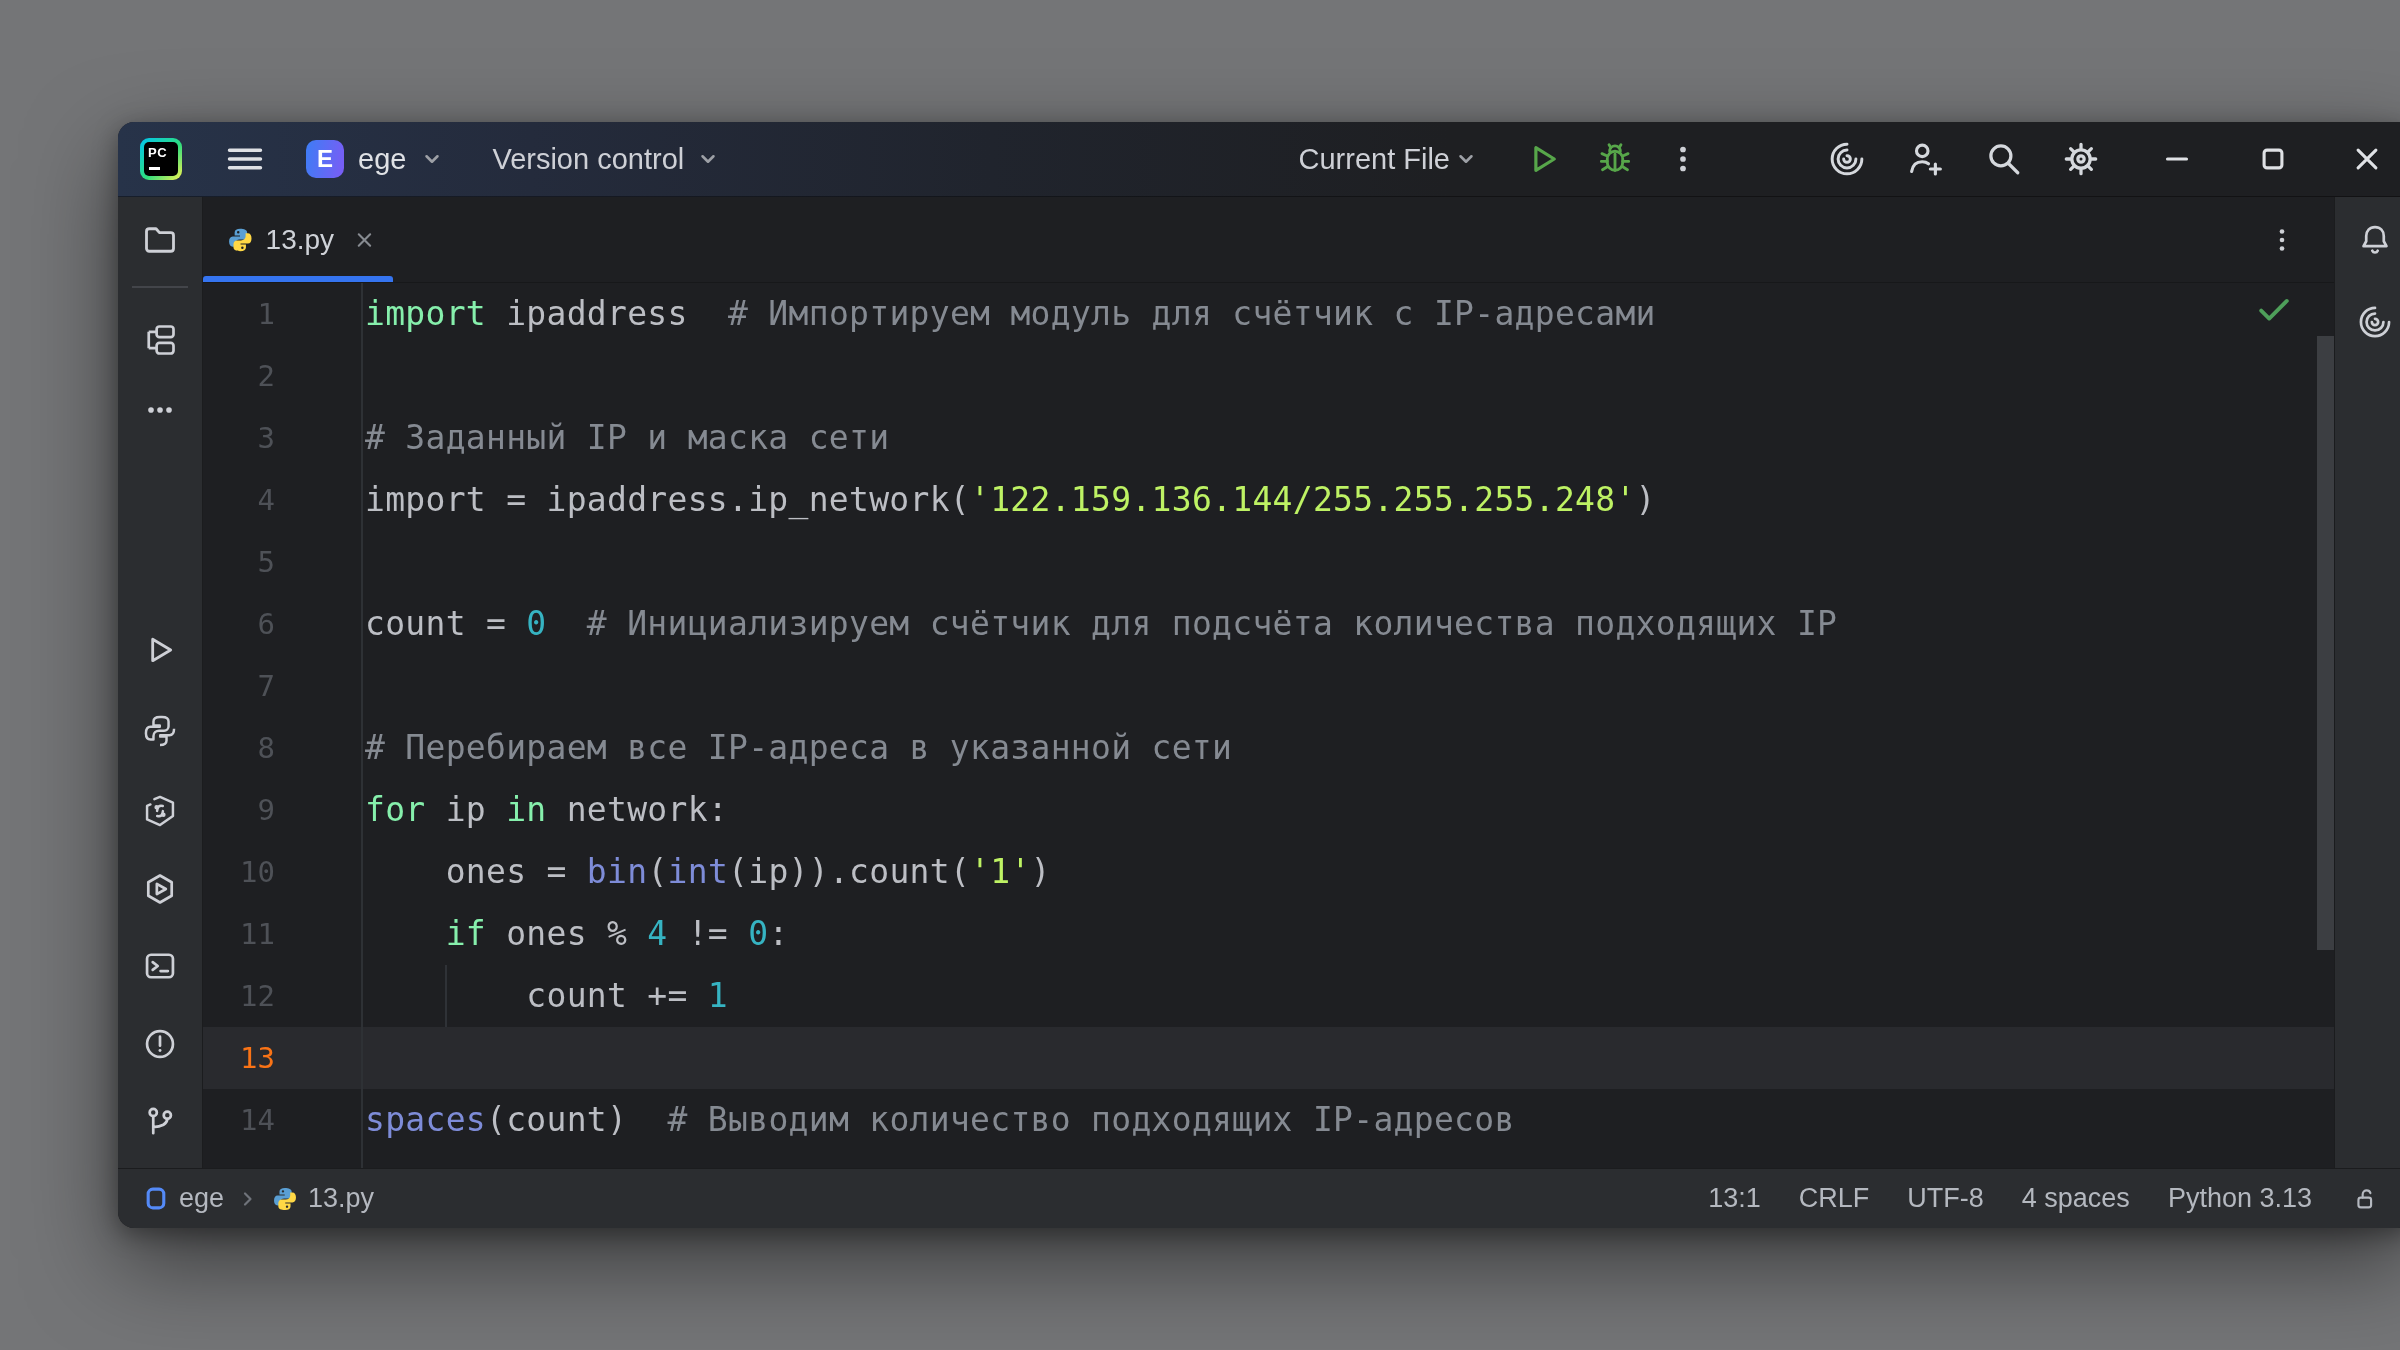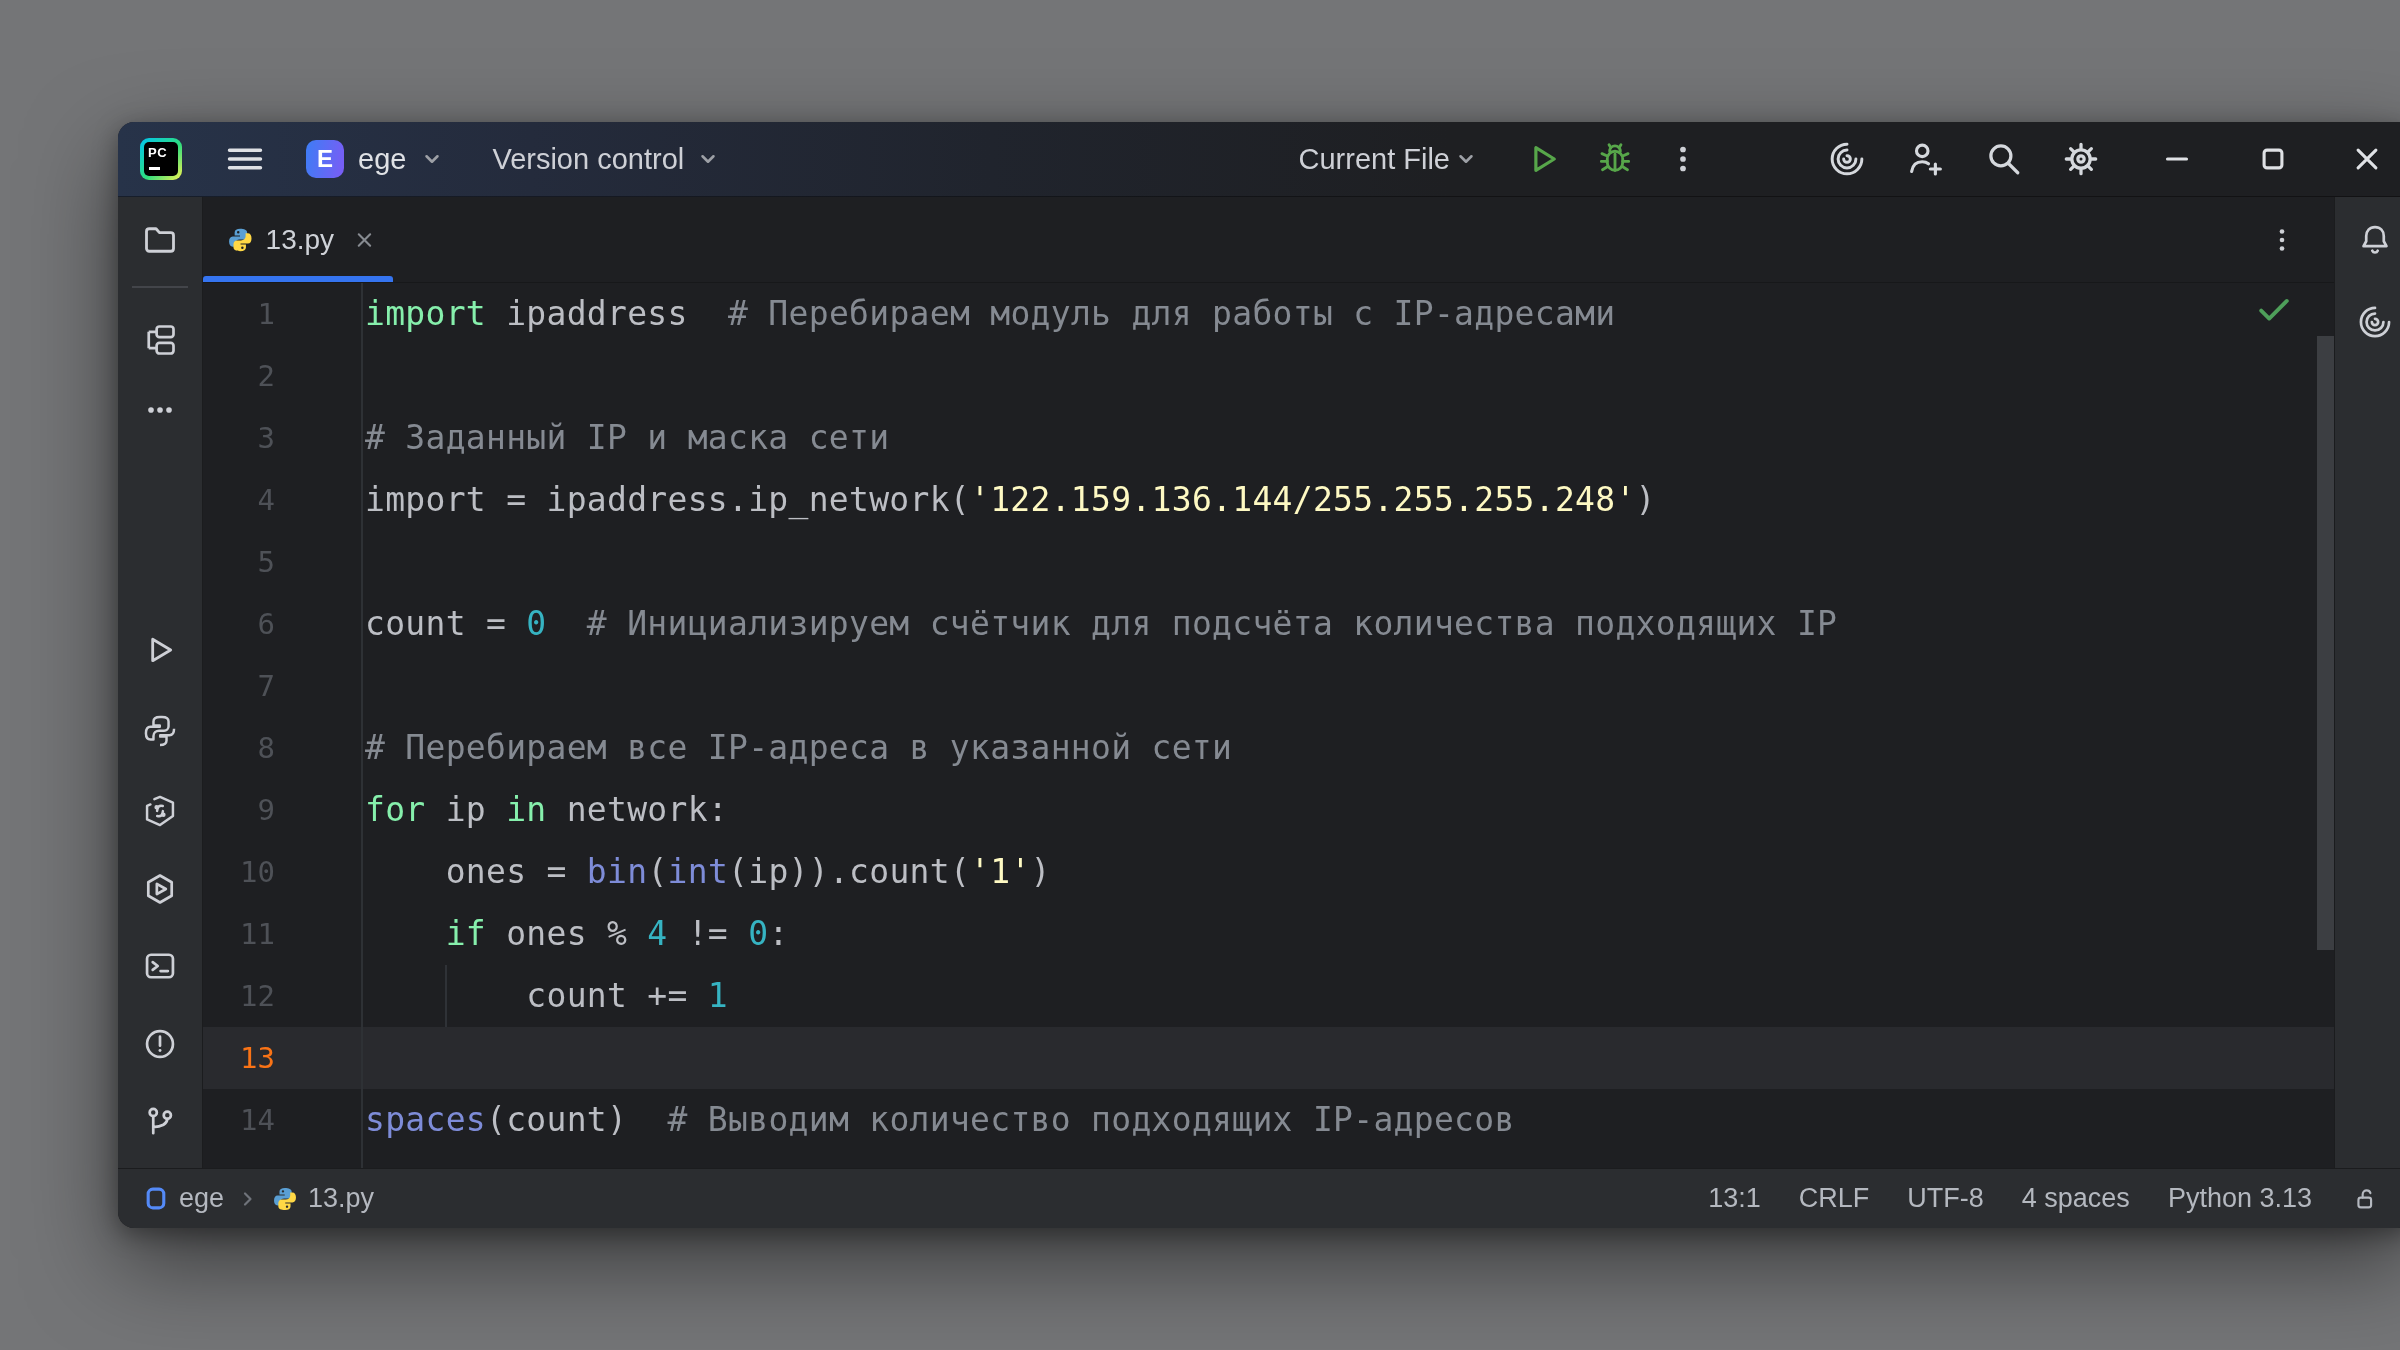--- a/index.html
+++ b/index.html
@@ -46,21 +46,21 @@
   .gutter-sep{position:absolute;left:158px;top:0;bottom:0;width:2px;background:#2E3135;}
   .indent-guide{position:absolute;left:242px;top:682px;height:62px;width:2px;background:#2F3237;}
   .crow{position:relative;display:flex;height:62px;line-height:62px;}
   .crow.active{background:#292A2E;}
   .gut{width:158px;padding-right:86px;text-align:right;color:#4E5157;
     font-family:"DejaVu Sans Mono", monospace;font-size:29px;flex:none;}
   .crow.active .gut{color:#f97316;}
   .ccode{padding-left:4px;white-space:pre;font-family:"DejaVu Sans Mono", monospace;
     font-size:33px;letter-spacing:.3px;color:#BCBEC4;}
   .tk-k{color:#86efac;} .tk-t{color:#BCBEC4;} .tk-c{color:#858A92;}
-  .tk-s{color:#fef9c3;} .tk-n{color:#36B3C2;} .tk-b{color:#7E8CD8;}
+  .tk-s{color:#bef264;} .tk-n{color:#36B3C2;} .tk-b{color:#7E8CD8;}
   .inspection{position:absolute;right:44px;top:14px;}
   .vscroll{position:absolute;right:0;top:53px;width:17px;height:614px;background:#47494D;opacity:.75;}
 
   
   .statusbar{position:absolute;left:0;bottom:0;width:100%;height:60px;background:#2B2D30;
     border-top:1px solid #1B1C1E;display:flex;align-items:center;color:#B4B8BF;font-size:27px;}
   .sb-left{display:flex;align-items:center;gap:10px;padding-left:26px;}
   .sb-right{margin-left:auto;display:flex;align-items:center;gap:38px;padding-right:34px;}
   .sb-item{color:#B4B8BF;}
 </style>
@@ -299,21 +299,21 @@
                 <circle cx="16" cy="24" r="2.2"></circle>
               </g>
             </svg>
         </div>
       </div>
 
       <div class="editor">
         <div id="code-lines">
             <div class="crow">
               <div class="gut">1</div>
-              <div class="ccode"><span class="tk-k">import</span><span class="tk-t"> ipaddress</span><span class="tk-c">  # Перебираем модуль для работы с IP-адресами</span></div>
+              <div class="ccode"><span class="tk-k">import</span><span class="tk-t"> ipaddress</span><span class="tk-c">  # Импортируем модуль для счётчик с IP-адресами</span></div>
             </div>
             <div class="crow">
               <div class="gut">2</div>
               <div class="ccode"></div>
             </div>
             <div class="crow">
               <div class="gut">3</div>
               <div class="ccode"><span class="tk-c"># Заданный IP и маска сети</span></div>
             </div>
             <div class="crow">

